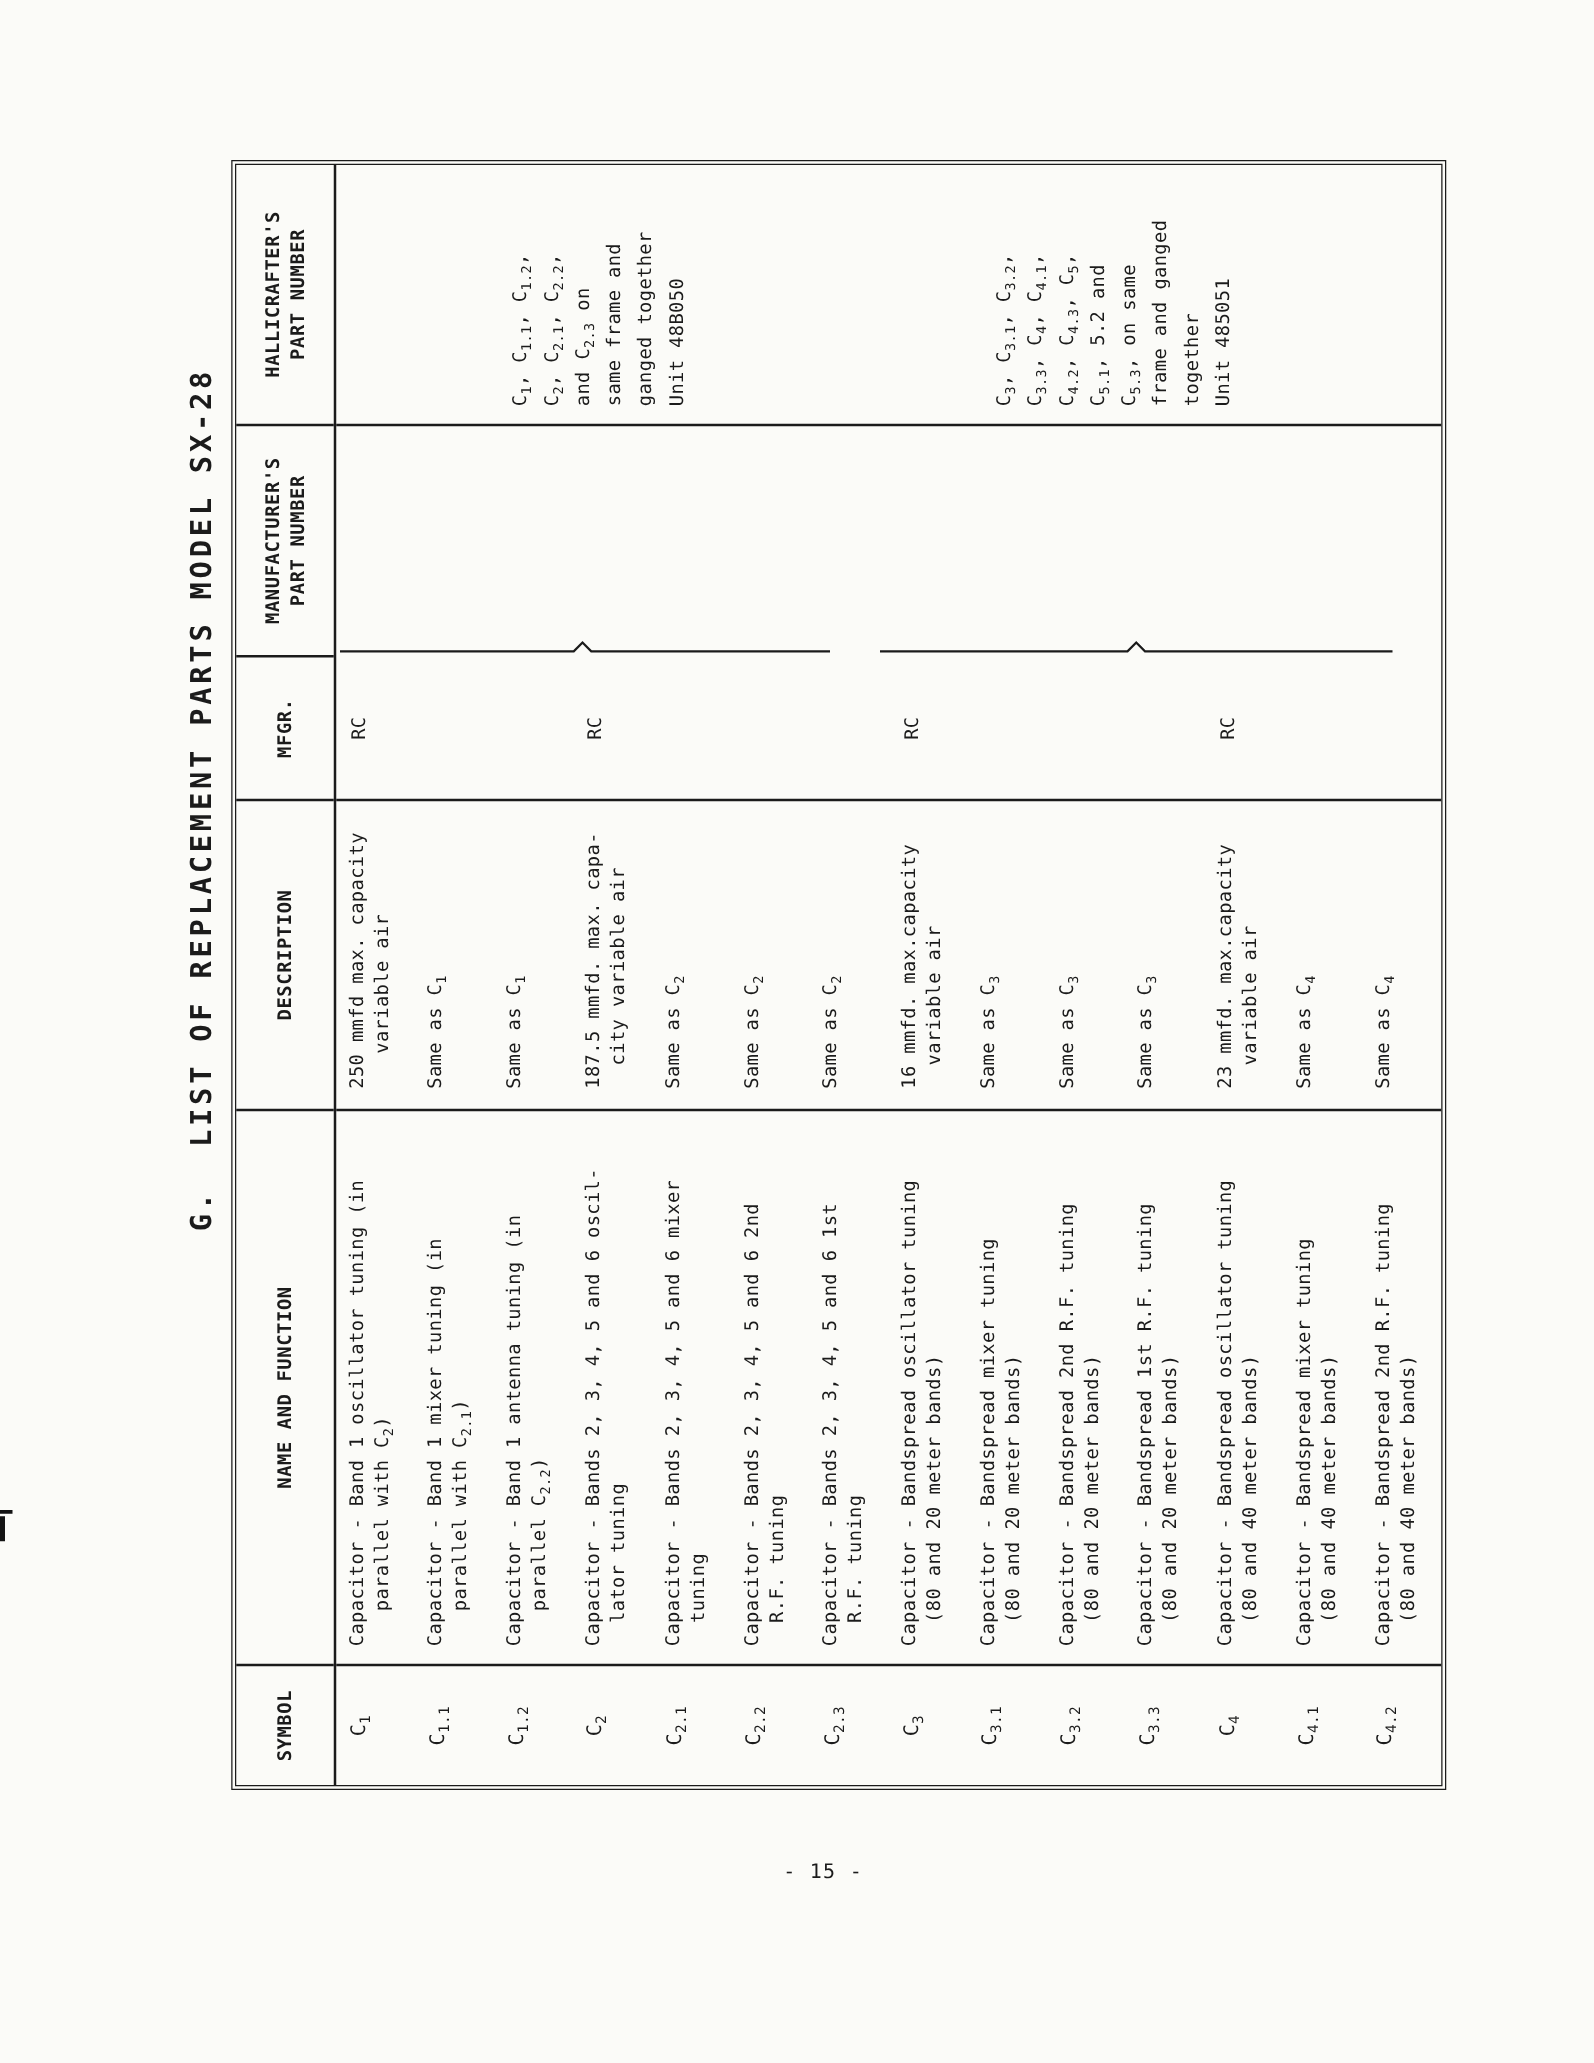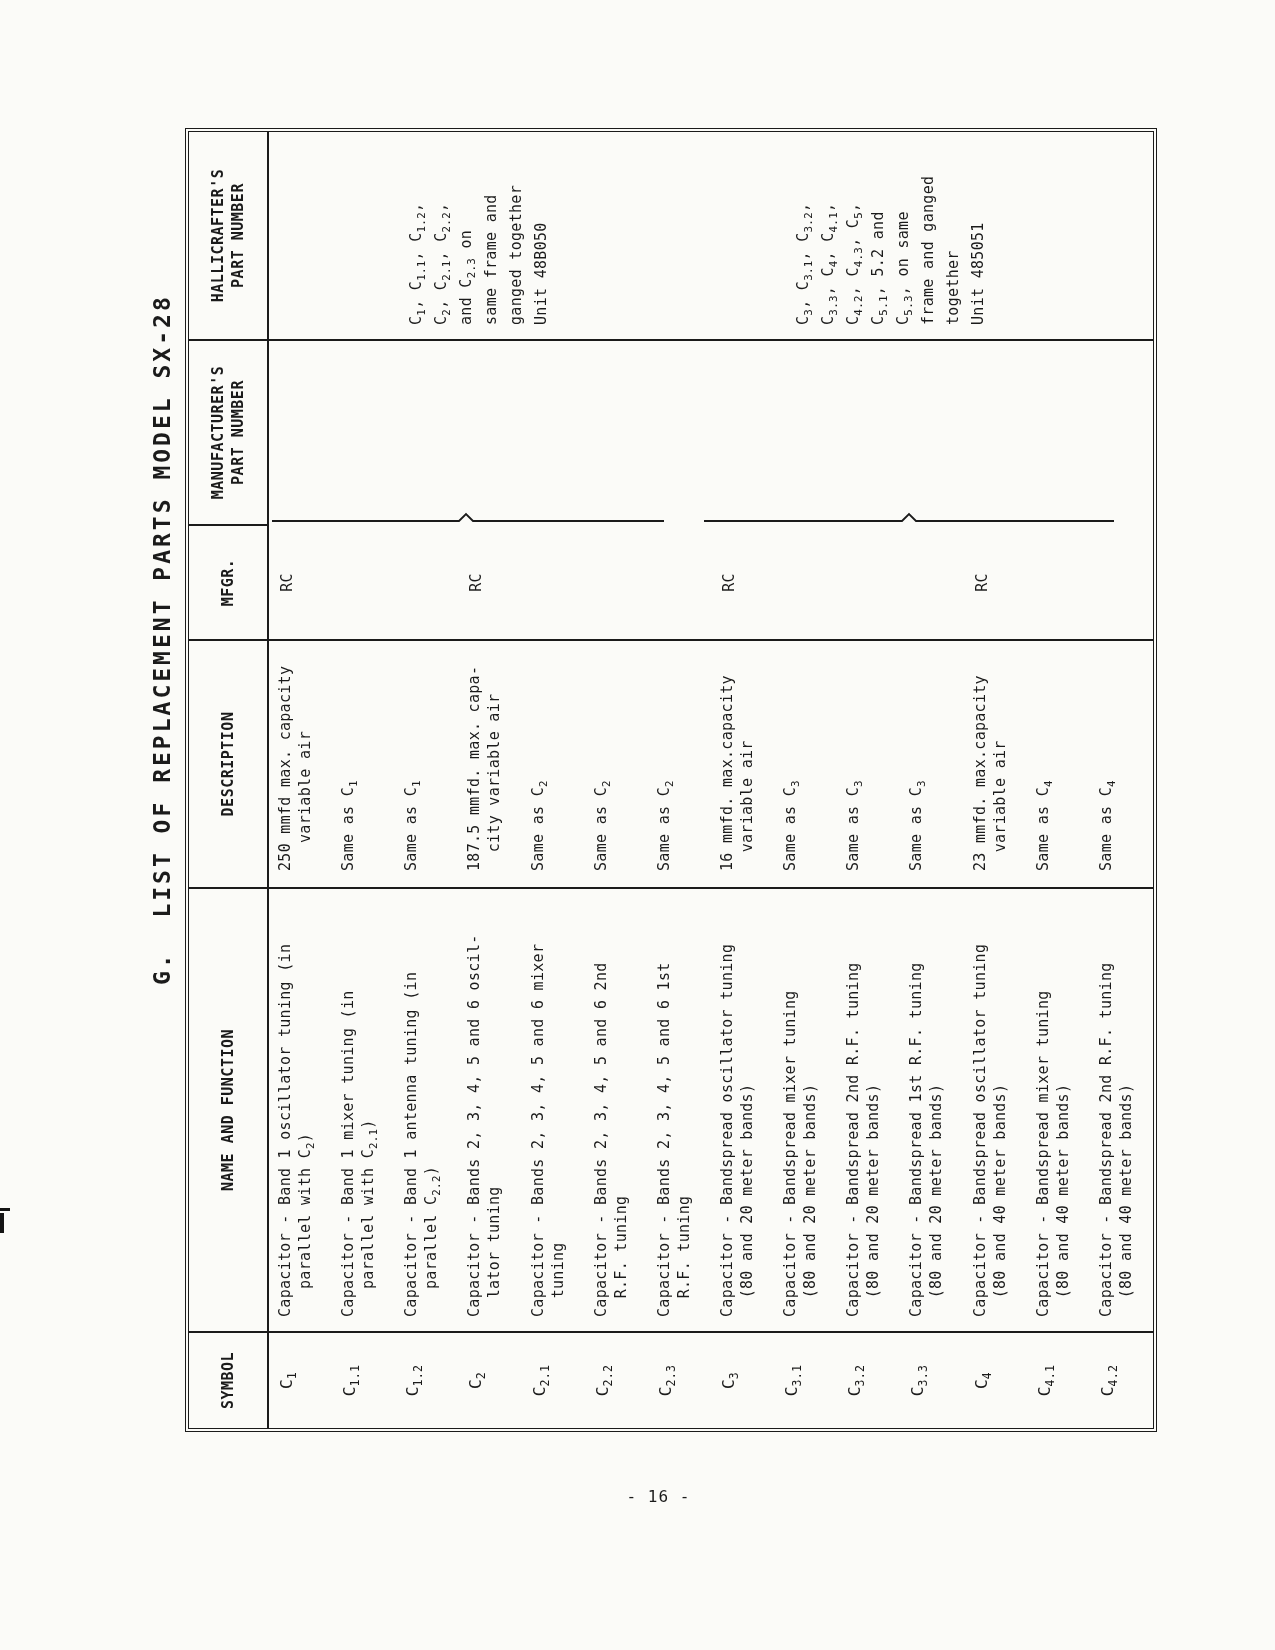--- a/index.html
+++ b/index.html
@@ -161,15 +161,15 @@
 
       <div class="col w-hc">
         <div class="note n1">C<sub>1</sub>, C<sub>1.1</sub>, C<sub>1.2</sub>,<br>C<sub>2</sub>, C<sub>2.1</sub>, C<sub>2.2</sub>,<br>and C<sub>2.3</sub> on<br>same frame and<br>ganged together<br>Unit 48B050</div>
         <div class="note n2">C<sub>3</sub>, C<sub>3.1</sub>, C<sub>3.2</sub>,<br>C<sub>3.3</sub>, C<sub>4</sub>, C<sub>4.1</sub>,<br>C<sub>4.2</sub>, C<sub>4.3</sub>, C<sub>5</sub>,<br>C<sub>5.1</sub>, 5.2 and<br>C<sub>5.3</sub>, on same<br>frame and ganged<br>together<br>Unit 485051</div>
       </div>
 
     </div>
   </div>
 </div>
 
-<div class="pageno">- 16 -</div>
+<div class="pageno">- 15 -</div>
 <div class="artifact"></div>
 <div class="artifact2"></div>
 
 </body></html>

